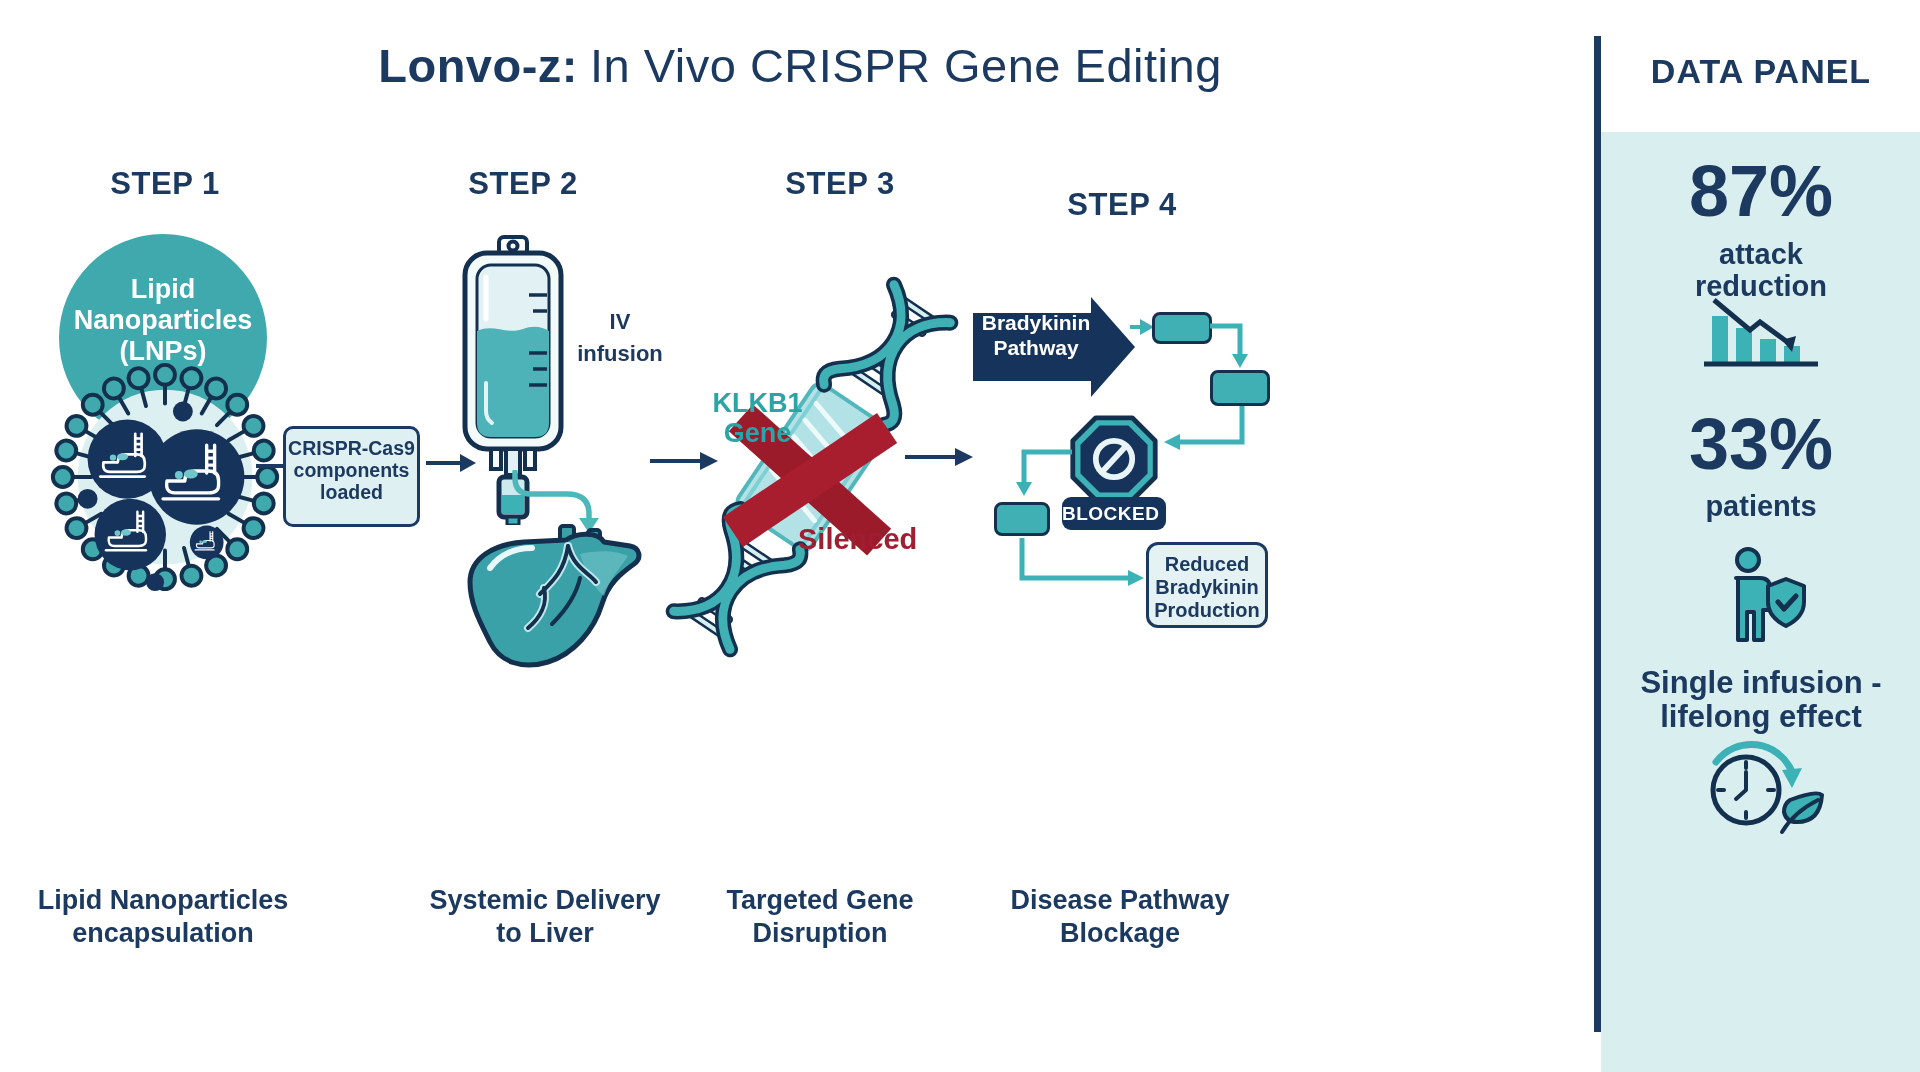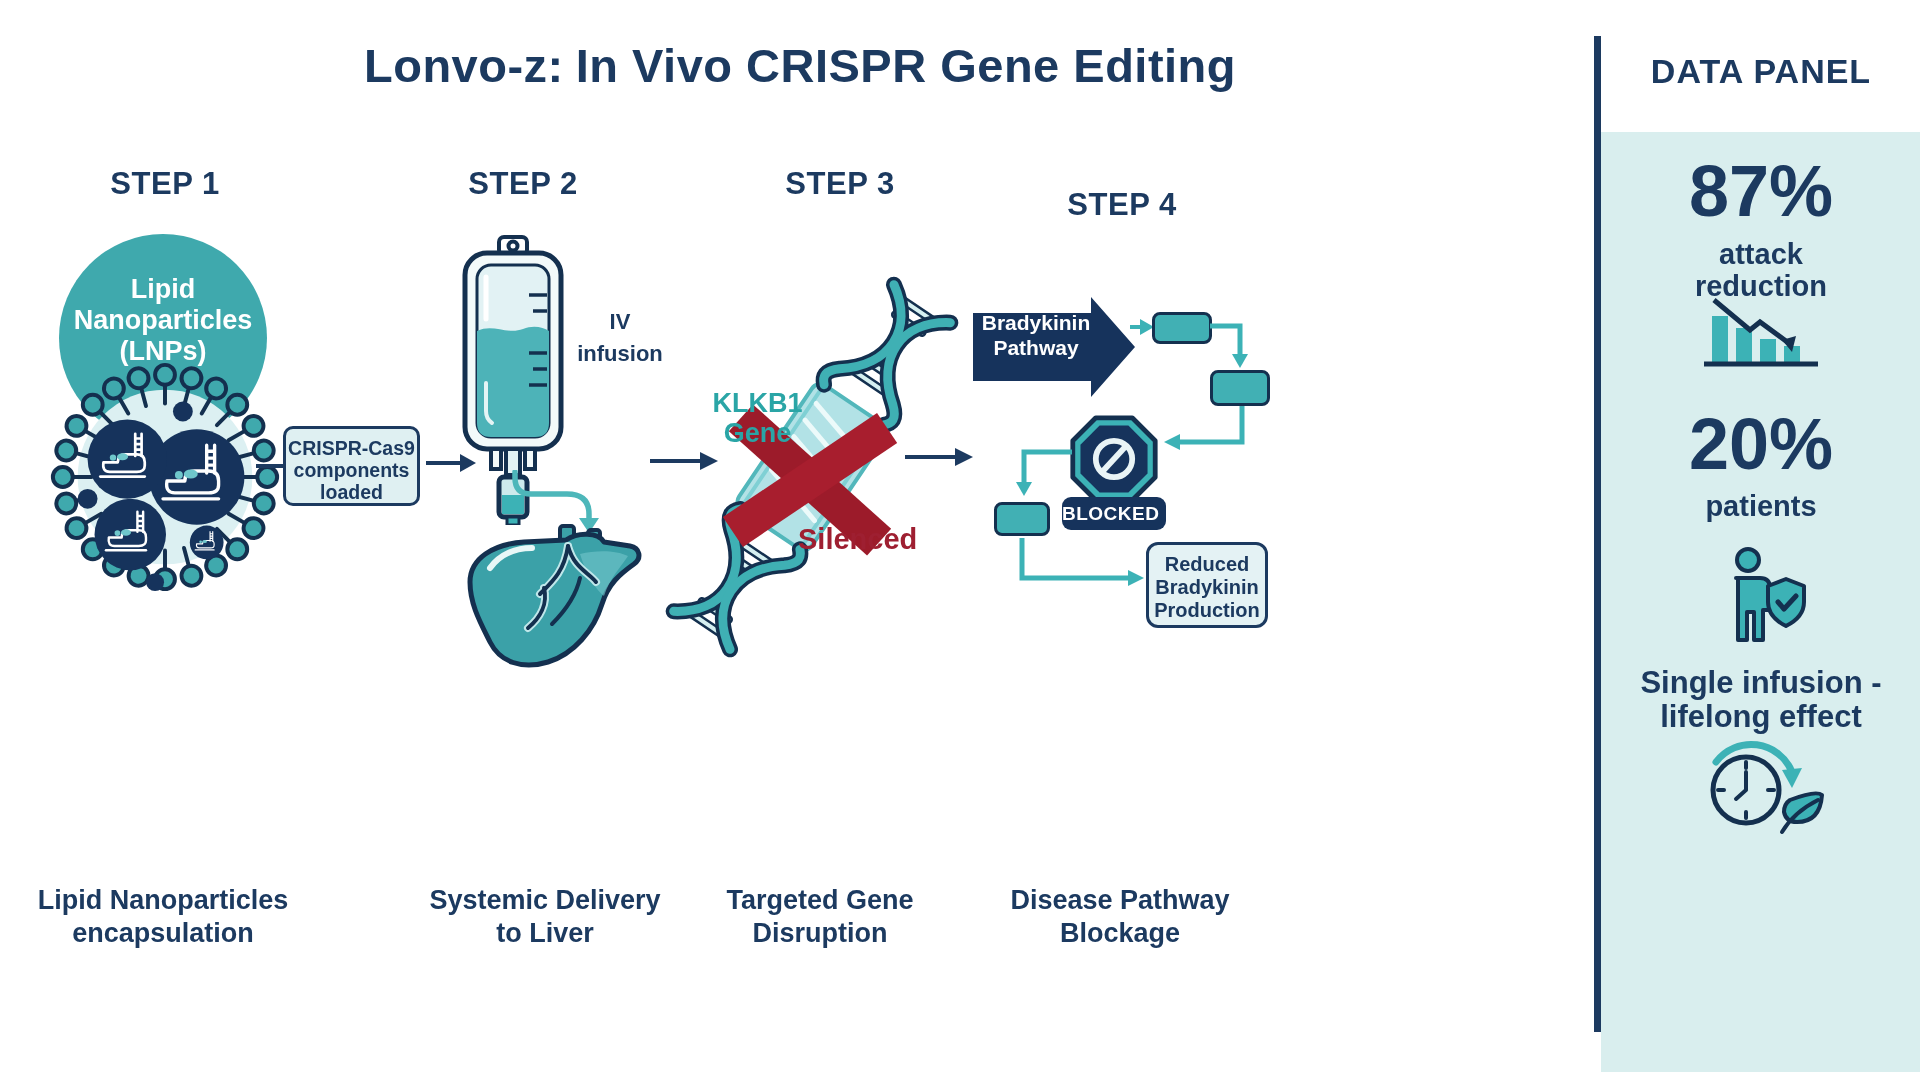--- a/index.html
+++ b/index.html
@@ -1,26 +1,26 @@
 <!DOCTYPE html>
 <html><head>
 <meta charset="utf-8">
 <style>
   html,body{margin:0;padding:0;background:#fff;}
   #canvas{position:relative;width:1920px;height:1072px;background:#ffffff;overflow:hidden;
           font-family:"Liberation Sans", sans-serif;color:#1c3a60;}
   .abs{position:absolute;}
   .title{top:38px;left:100px;width:1400px;font-size:47px;text-align:center;letter-spacing:.5px;}
   .title .brand{font-weight:800;}
-  .title .rest{font-weight:700;margin-left:12px;}
+  .title .rest{font-weight:400;margin-left:12px;}
   .step-head{top:166px;width:200px;font-size:31px;font-weight:800;text-align:center;letter-spacing:.5px;}
   .caption{top:884px;width:300px;font-size:27px;font-weight:700;text-align:center;line-height:33px;}
   .lnp-circle{left:59px;top:234px;width:208px;height:208px;border-radius:50%;background:#3fa9ad;}
   .lnp-circle .txt{padding-top:40px;color:#fff;font-weight:700;font-size:27px;line-height:31px;text-align:center;}
-  .crispr-box{left:283px;top:426px;width:137px;height:80px;background:#dff0f2;border:3.5px solid #1c3a60;
+  .crispr-box{left:283px;top:426px;width:137px;height:101px;background:#dff0f2;border:3.5px solid #1c3a60;
               border-radius:10px;font-size:19.5px;font-weight:700;line-height:22px;text-align:center;padding-top:8px;box-sizing:border-box;}
   .conn-line{left:256px;top:464px;width:28px;height:4px;background:#1c3a60;}
   .iv-label{left:545px;top:306px;width:150px;font-size:22px;font-weight:600;line-height:32px;text-align:center;}
   .gene-label{left:695px;top:388px;width:125px;font-size:27px;font-weight:800;line-height:30px;text-align:center;color:#2aa5a6;}
   .silenced{left:798px;top:523px;font-size:29px;font-weight:800;color:#9e1f31;}
   .pathway-text{left:973px;top:310px;width:126px;color:#fff;font-size:21px;font-weight:700;line-height:25px;text-align:center;}
   .flow-box{background:#41b0b4;border:3px solid #14304f;border-radius:8px;box-sizing:border-box;}
   .fb1{left:1152px;top:312px;width:60px;height:32px;}
   .fb2{left:1210px;top:370px;width:60px;height:36px;}
   .fb3{left:994px;top:502px;width:56px;height:34px;}
@@ -318,21 +318,21 @@
   <svg class="abs" style="left:1698px;top:296px" width="126" height="74" viewBox="0 0 126 74">
     <rect x="14" y="20" width="16" height="46" fill="#3cb2b6"></rect>
     <rect x="38" y="32" width="16" height="34" fill="#3cb2b6"></rect>
     <rect x="62" y="43" width="16" height="23" fill="#3cb2b6"></rect>
     <rect x="86" y="50" width="16" height="16" fill="#3cb2b6"></rect>
     <line x1="6" y1="68" x2="120" y2="68" stroke="#14304f" stroke-width="5"></line>
     <path d="M16 4 L52 34 L62 26 L92 48" stroke="#14304f" stroke-width="5" fill="none"></path>
     <polygon points="84,44 98,40 94,56" fill="#14304f"></polygon>
   </svg>
 
-  <div class="abs panel-item stat-val" style="top:408px;">20%</div>
+  <div class="abs panel-item stat-val" style="top:408px;">33%</div>
   <div class="abs panel-item stat-cap" style="top:490px;">patients</div>
   <svg class="abs" style="left:1706px;top:546px" width="112" height="100" viewBox="0 0 112 100">
     <circle cx="42" cy="14" r="11" fill="#3cb2b6" stroke="#14304f" stroke-width="4"></circle>
     <path d="M30 32 h24 q10 0 10 10 v22 h-7 v30 h-9 v-28 h-7 v28 h-9 v-62 z" fill="#3cb2b6" stroke="#14304f" stroke-width="4" stroke-linejoin="round"></path>
     <path d="M62 40 l18 -7 18 7 v16 q0 15 -18 24 q-18 -9 -18 -24 z" fill="#3cb2b6" stroke="#14304f" stroke-width="4" stroke-linejoin="round"></path>
     <path d="M72 56 l6 7 l12 -13" stroke="#14304f" stroke-width="5" fill="none" stroke-linecap="round" stroke-linejoin="round"></path>
   </svg>
 
   <div class="abs panel-item note" style="top:666px;">Single infusion -</div>
   <div class="abs panel-item note" style="top:700px;">lifelong effect</div>

